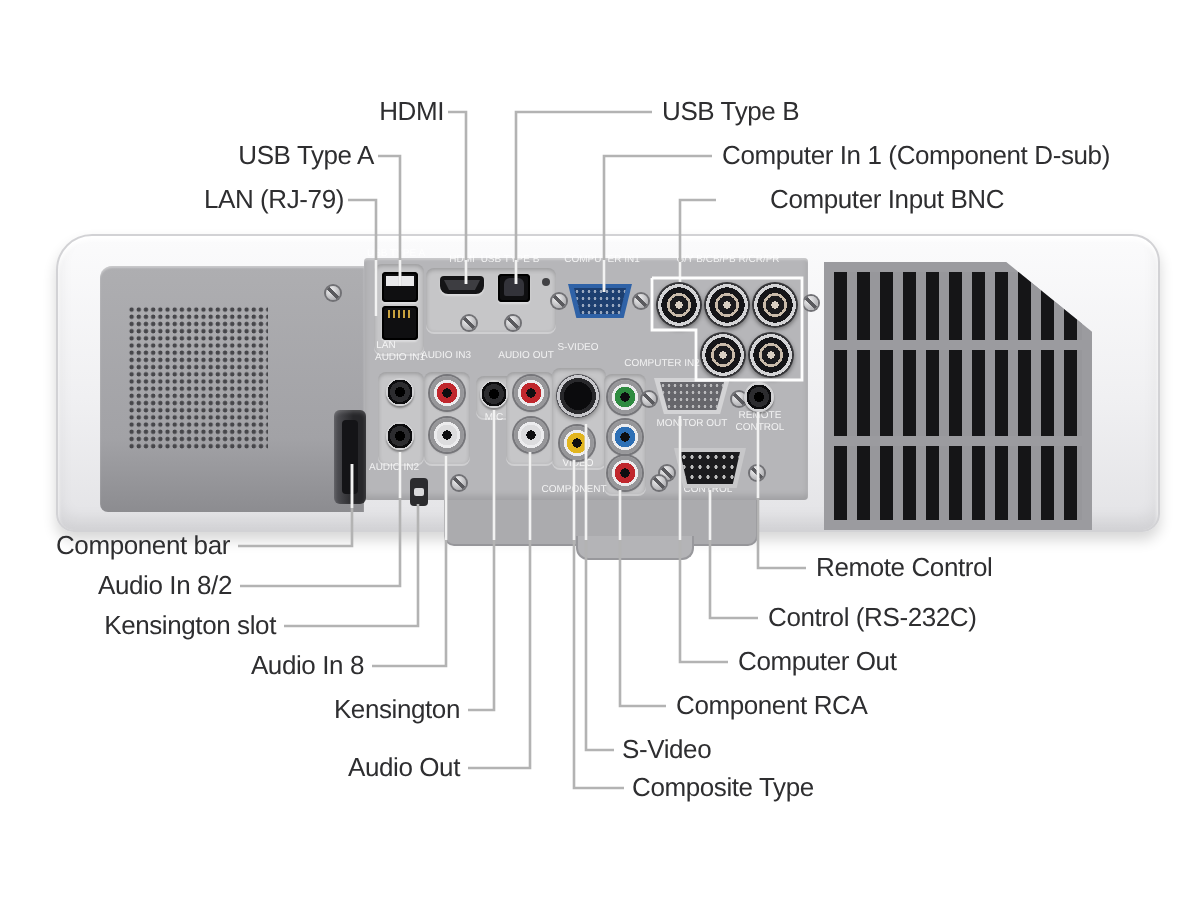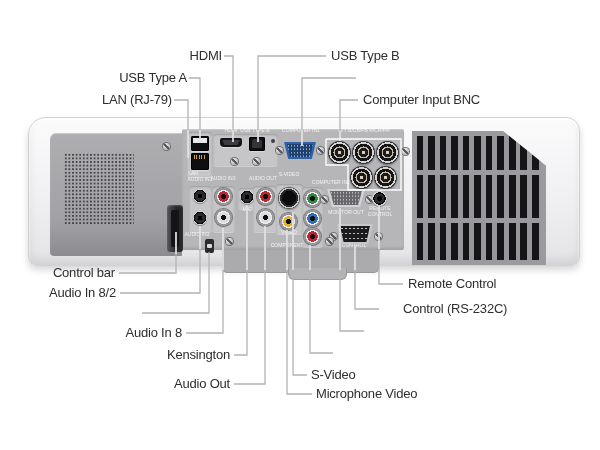--- a/index.html
+++ b/index.html
@@ -220,26 +220,30 @@
       <line x1="293" y1="212" x2="293" y2="270"></line>
       <line x1="287" y1="230" x2="287" y2="270"></line>
     </g>
     <polyline points="326,139 401,139 401,190 348,190 348,165 326,165 326,139" fill="none" stroke="#fdfdfd" stroke-width="1.4"></polyline>
   </svg>
 
   <div class="lbl r" style="right:378px;top:49px">HDMI</div>
   <div class="lbl r" style="right:413px;top:71px">USB Type A</div>
   <div class="lbl r" style="right:428px;top:93px">LAN (RJ-79)</div>
   <div class="lbl" style="left:331px;top:49px">USB Type B</div>
-  <div class="lbl" style="left:363px;top:93px">Computer Input BNC</div>
-
-  <div class="lbl r" style="right:485px;top:266px">Control bar</div>
+  <div class="lbl" style="left:361px;top:71px">Computer In 1 (Component D-sub)</div>
+  <div class="lbl" style="left:385px;top:93px">Computer Input BNC</div>
+
+  <div class="lbl r" style="right:485px;top:266px">Component bar</div>
   <div class="lbl r" style="right:484px;top:286px">Audio In 8/2</div>
+  <div class="lbl r" style="right:462px;top:306px">Kensington slot</div>
   <div class="lbl r" style="right:418px;top:326px">Audio In 8</div>
   <div class="lbl r" style="right:370px;top:348px">Kensington</div>
   <div class="lbl r" style="right:370px;top:377px">Audio Out</div>
 
   <div class="lbl" style="left:408px;top:277px">Remote Control</div>
-  <div class="lbl" style="left:403px;top:302px">Control (RS-232C)</div>
+  <div class="lbl" style="left:384px;top:302px">Control (RS-232C)</div>
+  <div class="lbl" style="left:369px;top:324px">Computer Out</div>
+  <div class="lbl" style="left:338px;top:346px">Component RCA</div>
   <div class="lbl" style="left:311px;top:368px">S-Video</div>
-  <div class="lbl" style="left:316px;top:387px">Microphone Video</div>
+  <div class="lbl" style="left:316px;top:387px">Composite Type</div>
 
 </div>
 
 </body></html>

